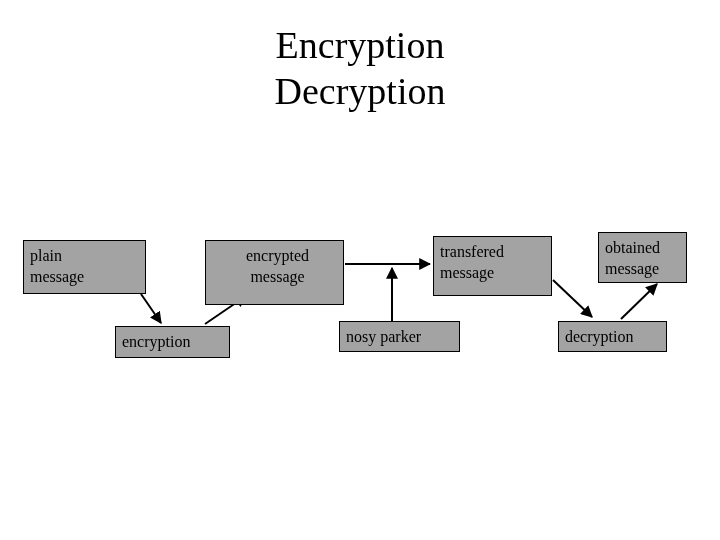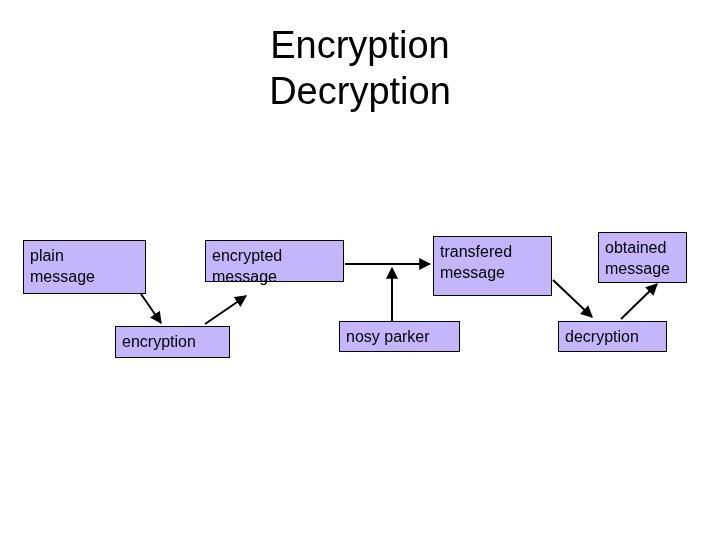--- a/index.html
+++ b/index.html
@@ -6,42 +6,42 @@
     margin: 0;
     padding: 0;
     background: #ffffff;
   }
   #slide {
     position: relative;
     width: 720px;
     height: 540px;
     background: #ffffff;
     overflow: hidden;
-    font-family: Liberation Sans, sans-serif;
+    font-family: Liberation Serif, serif;
     color: #000000;
   }
   #title {
     position: absolute;
     left: 0;
     top: 22px;
     width: 720px;
     text-align: center;
     font-size: 38px;
     line-height: 46px;
     font-weight: normal;
     color: #000000;
     letter-spacing: 0px;
   }
   #title .tline { display: block; }
 
   .node {
     position: absolute;
     box-sizing: border-box;
     border: 1px solid #000000;
-    background: #c4b5fd;
+    background: #a3a3a3;
     font-size: 16px;
     line-height: 21px;
     color: #000000;
     padding: 4px 0 0 6px;
     white-space: pre-line;
     z-index: 3;
   }
   .node.one-line {
     padding-top: 4px;
   }
@@ -78,21 +78,21 @@
         <line x1="345" y1="264" x2="430" y2="264" stroke="#000000" stroke-width="2" marker-end="url(#ah)"></line>
         <line x1="392" y1="321" x2="392" y2="268" stroke="#000000" stroke-width="2" marker-end="url(#ah)"></line>
         <line x1="553" y1="280" x2="592" y2="317" stroke="#000000" stroke-width="2" marker-end="url(#ah)"></line>
         <line x1="621" y1="319" x2="657" y2="284" stroke="#000000" stroke-width="2" marker-end="url(#ah)"></line>
       </g>
   </svg>
 
   <div id="node-layer">
       <div class="node" style="left: 23px; top: 240px; width: 123px; height: 54px;"><span>plain
 message</span></div>
-      <div class="node" style="left: 205px; top: 240px; width: 139px; height: 42px;"><span>encrypted
+      <div class="node" style="left: 205px; top: 240px; width: 139px; height: 65px; text-align: center;"><span>encrypted
 message</span></div>
       <div class="node" style="left: 433px; top: 236px; width: 119px; height: 60px;"><span>transfered
 message</span></div>
       <div class="node" style="left: 598px; top: 232px; width: 89px; height: 51px;"><span>obtained
 message</span></div>
       <div class="node one-line" style="left: 115px; top: 326px; width: 115px; height: 32px;"><span>encryption</span></div>
       <div class="node one-line" style="left: 339px; top: 321px; width: 121px; height: 31px;"><span>nosy parker</span></div>
       <div class="node one-line" style="left: 558px; top: 321px; width: 109px; height: 31px;"><span>decryption</span></div>
     </div>
 

